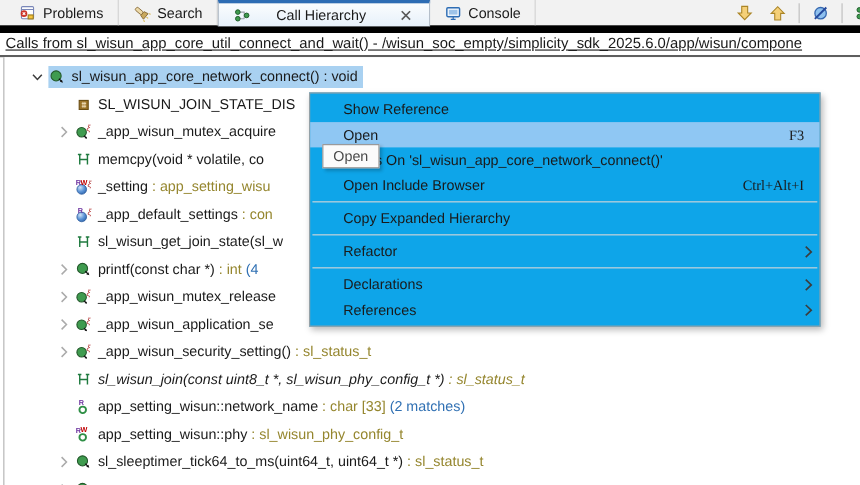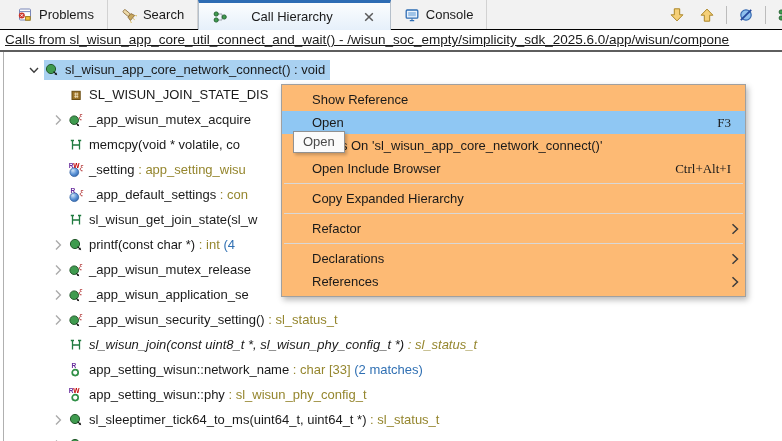--- a/index.html
+++ b/index.html
@@ -1,21 +1,21 @@
 <!DOCTYPE html>
 <html style="--selection: #a9d1f1; --menu-highlight: #8fc7f3; --type-text: #95862e; --matches-text: #3070b3; --active-tab-accent: #2e6db4;"><head>
 <meta charset="utf-8">
 <style>
   html,body{margin:0;padding:0;}
   body{width:782px;height:441px;overflow:hidden;background:#fff;
        font-family:"Liberation Sans",sans-serif;color:#1a1a1a;position:relative;}
   .app{width:782px;height:441px;position:relative;overflow:hidden;}
 
   
-  .tabbar{height:30px;background:#f2f2f2;border-bottom:1px solid #000000;
+  .tabbar{height:30px;background:#f2f2f2;border-bottom:7px solid #000000;
           display:flex;align-items:stretch;padding-left:4px;box-sizing:border-box;}
   .tabs{display:flex;align-items:stretch;}
   .tab{display:flex;align-items:center;gap:6px;padding:0 13px;font-size:13px;
        border-right:1px solid #d2d2d2;white-space:nowrap;}
   .tab.active{background:linear-gradient(#fbfdfe,#e6f0fa);
        border-top:3px solid var(--active-tab-accent,#2e6db4);
        border-left:1px solid #b5bfca;border-right:1px solid #b5bfca;
        margin-bottom:-1px;gap:23px;}
   .tbar{margin-left:auto;display:flex;align-items:center;gap:8px;}
   .tbtn{width:22px;height:22px;display:flex;align-items:center;justify-content:center;}
@@ -38,21 +38,21 @@
   .rowsel{display:inline-flex;align-items:center;padding:2px 5px 2px 0;text-align:center;}
   .row.selected .rowsel{background:var(--selection,#a9d1f1);}
   .ticon{margin-right:5px;}
   .lbl{font-size:13px;}
   .nm{color:#1a1a1a;}
   .ty{color:var(--type-text,#95862e);}
   .mt{color:var(--matches-text,#3070b3);}
 
   
   .menu{position:absolute;left:281px;top:84px;width:465px;box-sizing:border-box;
-        background:#fdba74;border:1px solid #a0a0a0;padding:3px 0;z-index:10;
+        background:#0ea5e9;border:1px solid #a0a0a0;padding:3px 0;z-index:10;
         box-shadow:2px 3px 6px rgba(0,0,0,.28);}
   .mi{display:flex;align-items:center;height:23px;font-size:13px;color:#1a1a1a;}
   .mi.hl{background:var(--menu-highlight,#8fc7f3);}
   .mgut{width:30px;flex:none;display:flex;justify-content:center;align-items:center;}
   .mlab{flex:1;white-space:nowrap;overflow:hidden;}
   .msc{margin-right:14px;font-family:Liberation Serif, serif;}
   .msub{width:20px;display:flex;justify-content:flex-start;}
   .msep{height:1px;background:#d8d8d8;margin:3px 2px;}
 
   

